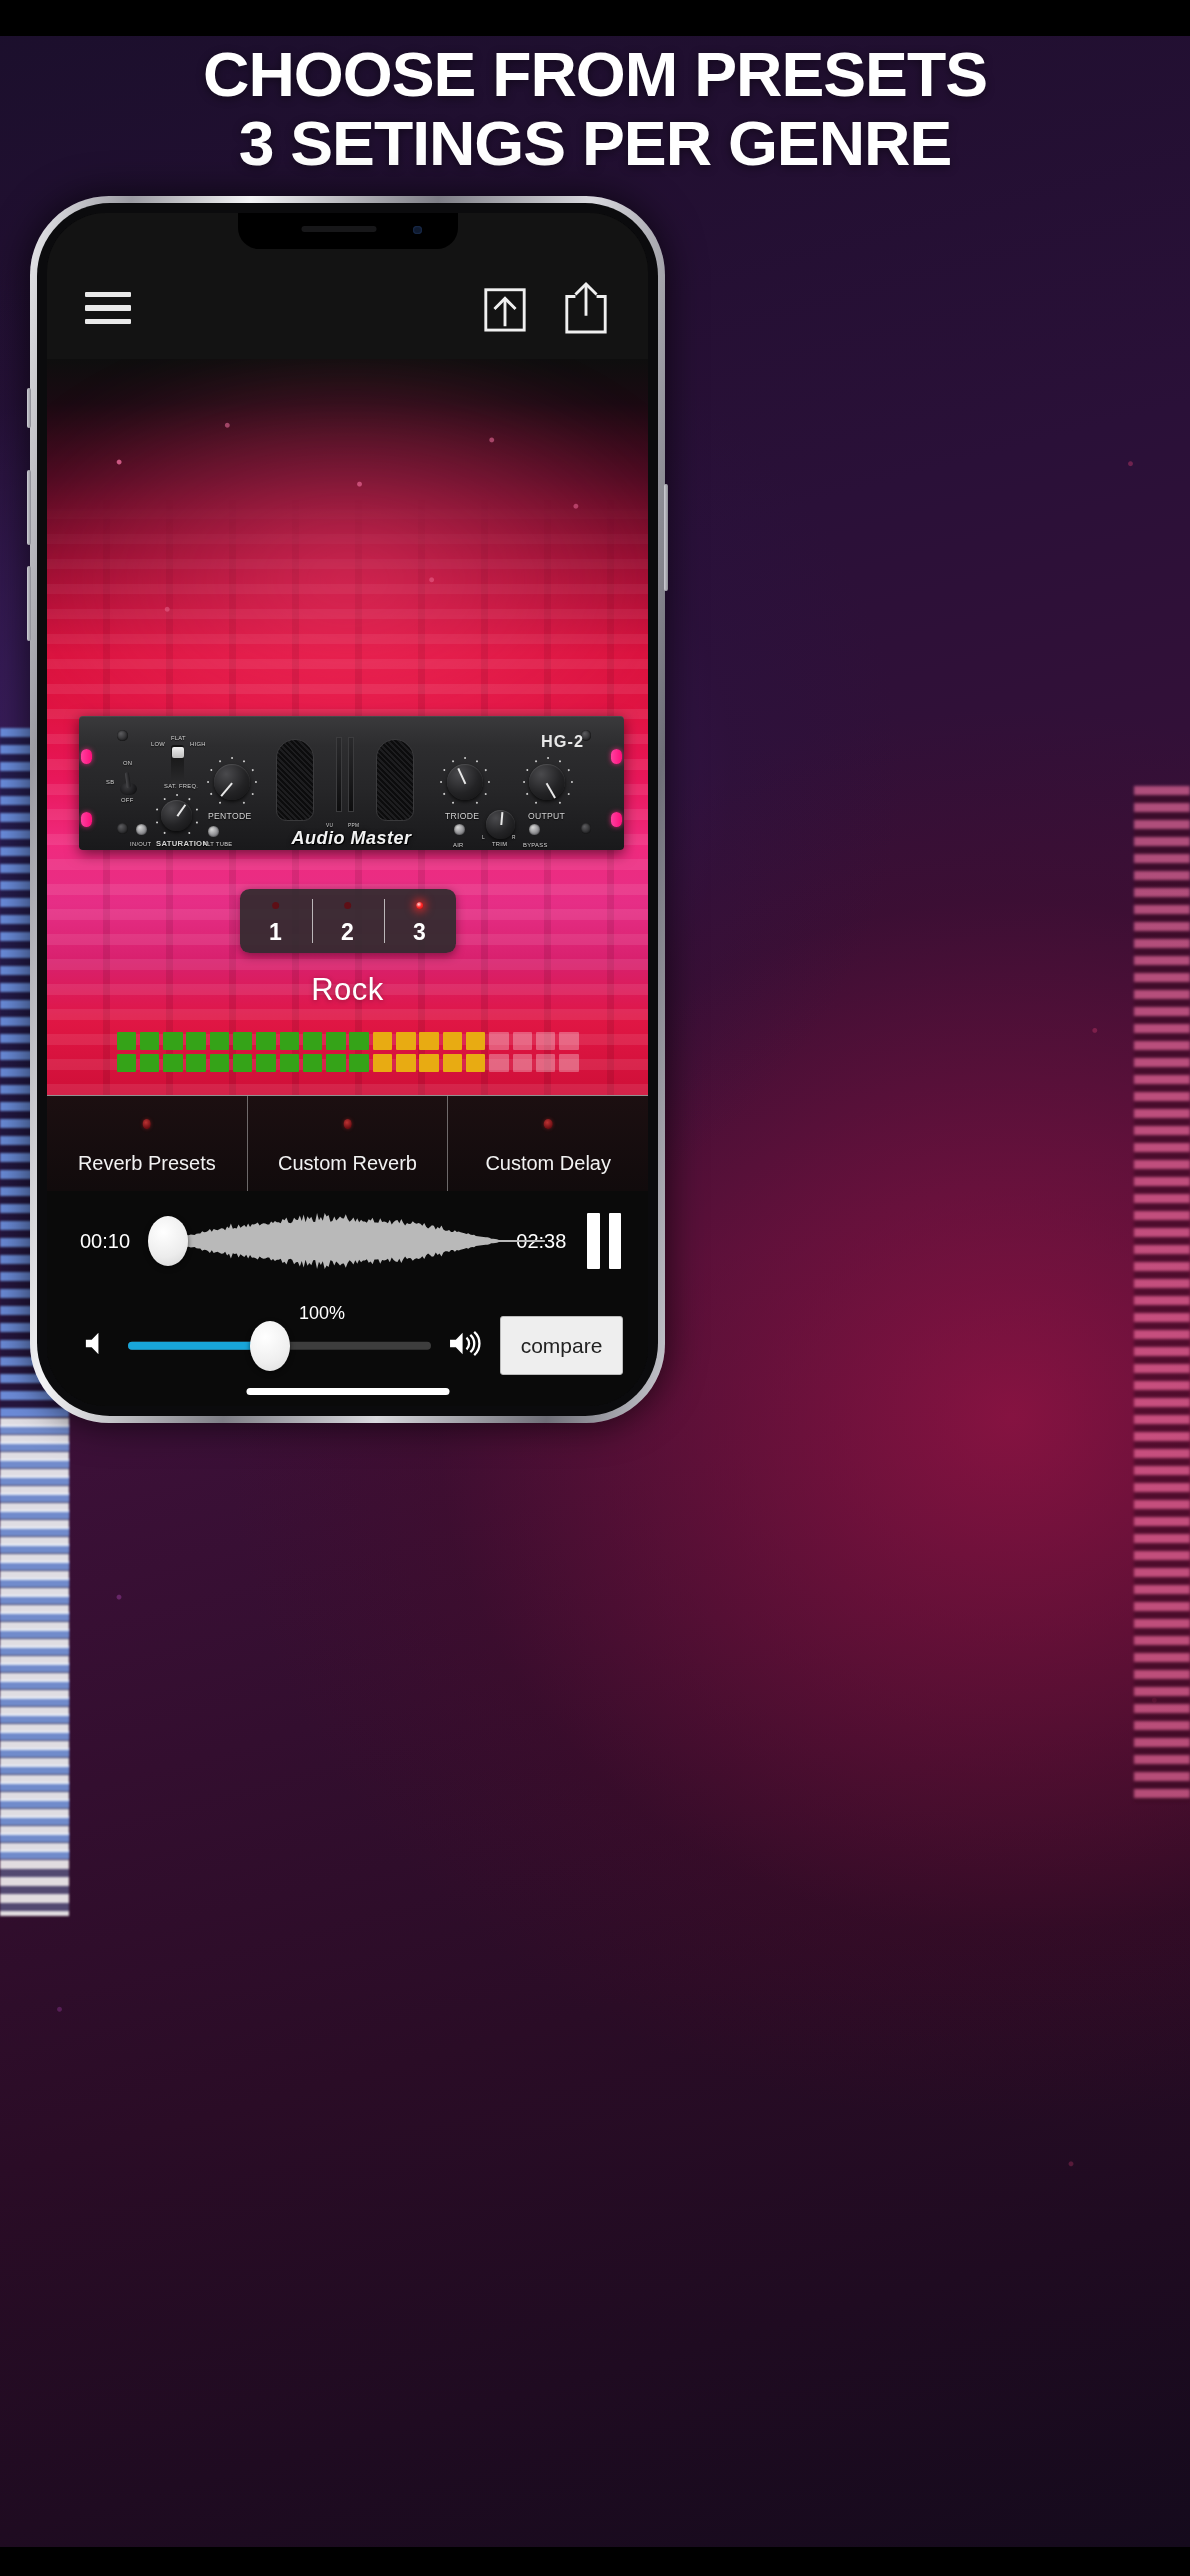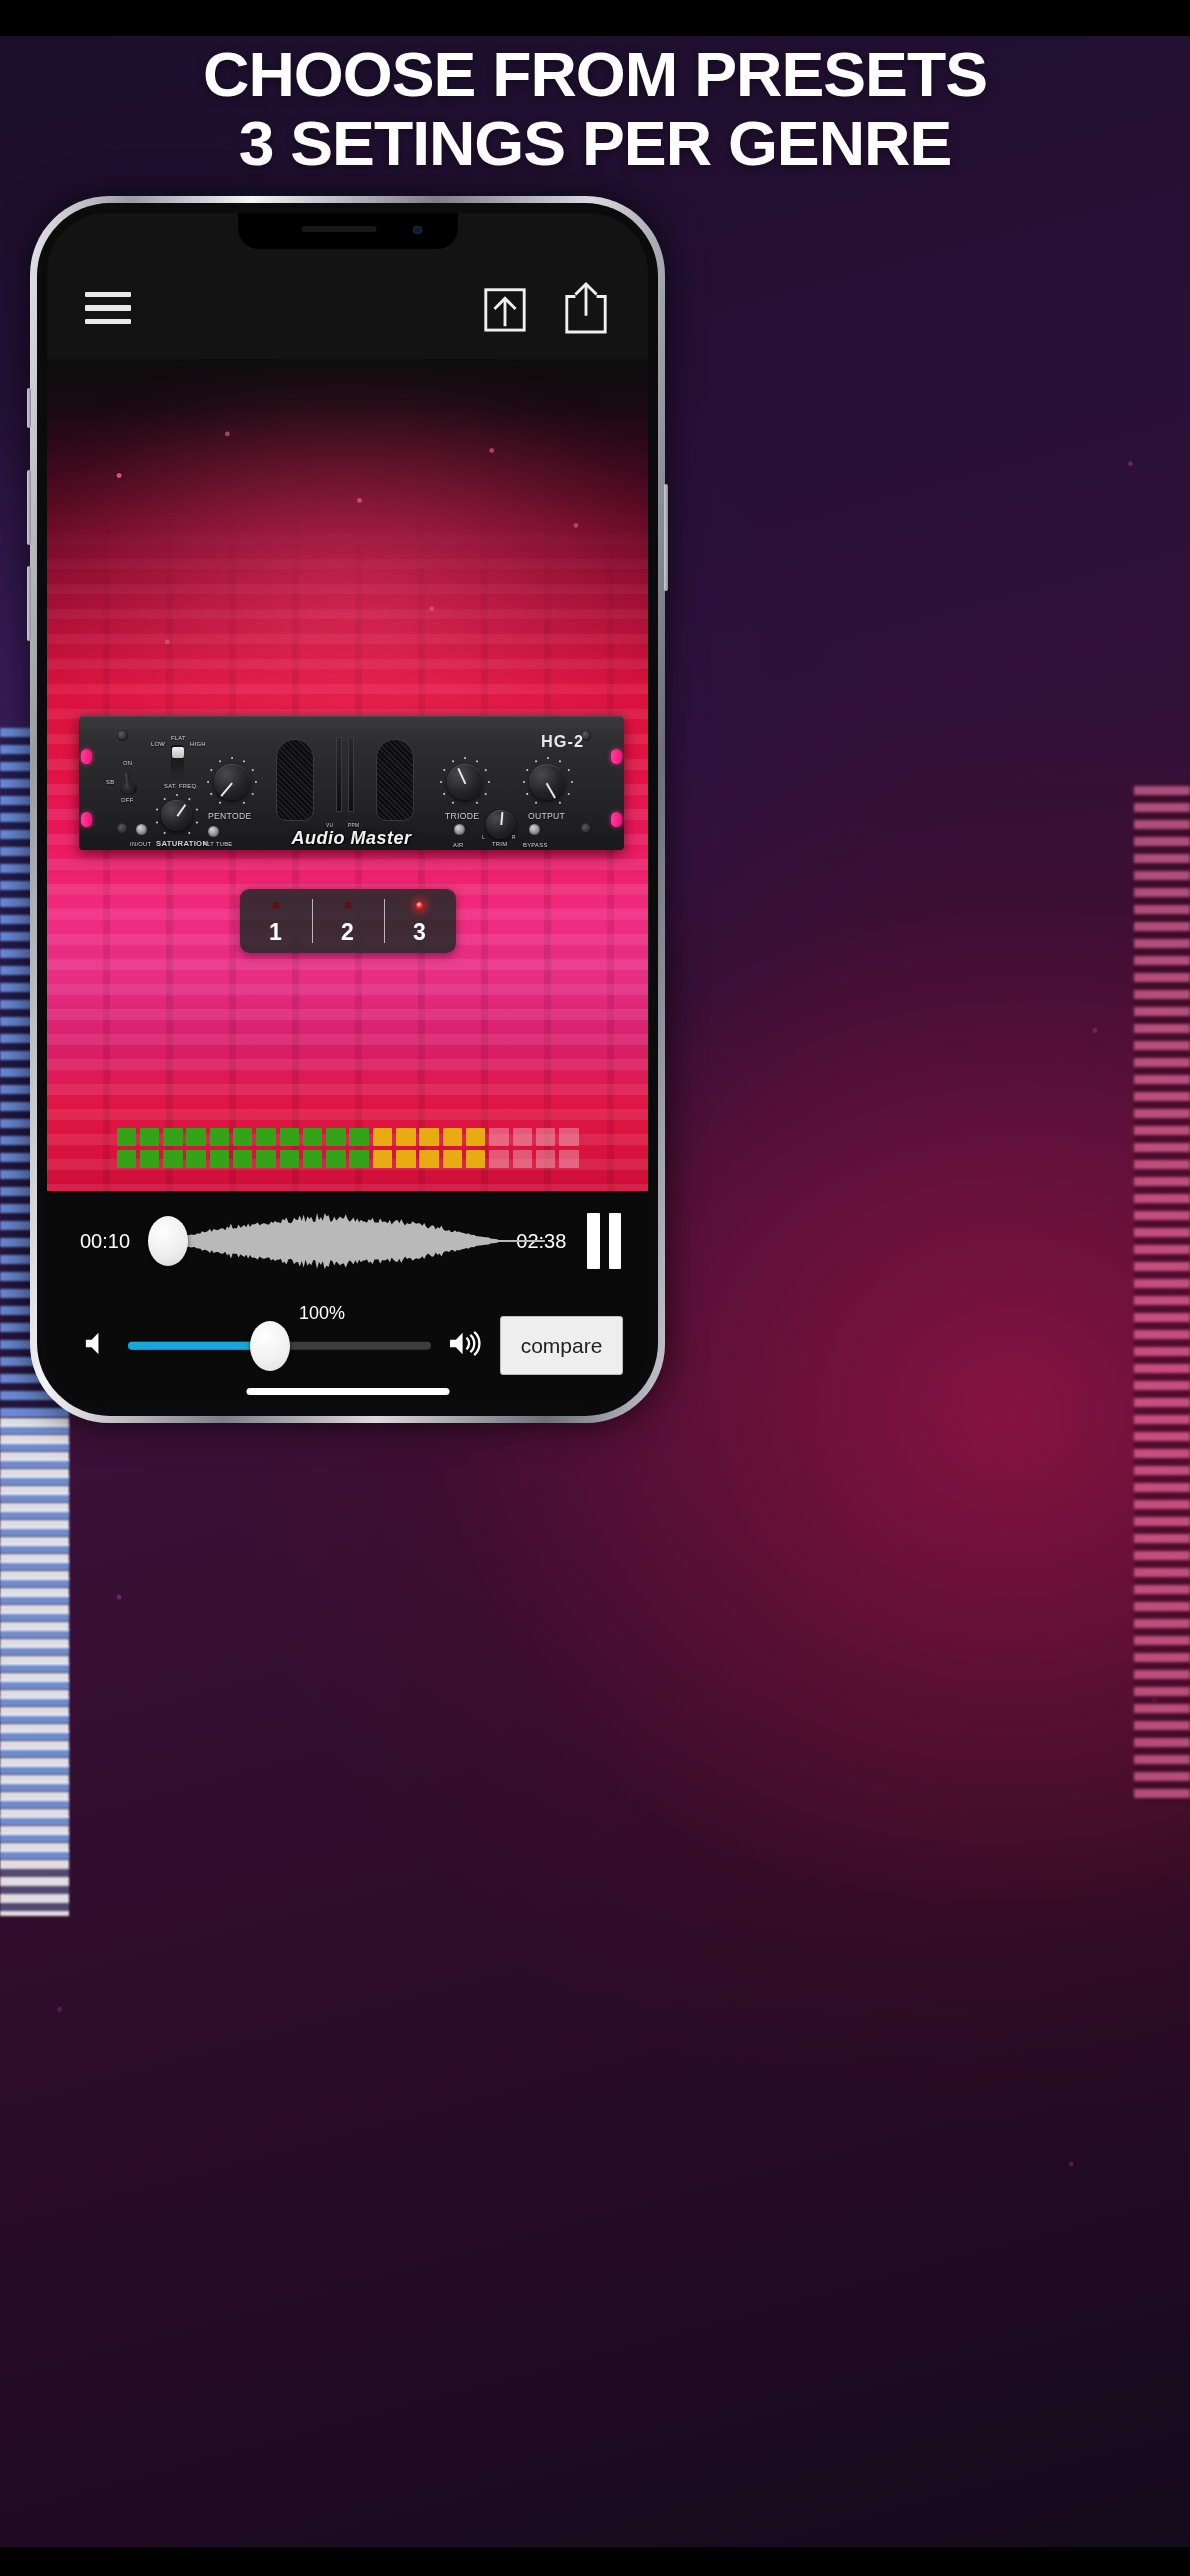--- a/index.html
+++ b/index.html
@@ -644,20 +644,21 @@
             <div class="preset">
               <span class="led"></span>
               <span class="num">2</span>
             </div>
             <div class="preset active">
               <span class="led"></span>
               <span class="num">3</span>
             </div>
           </div>
 
+          <div class="genre">Rock</div>
 
           <div class="meter">
             <div class="meter-row">
                 <span class="m-green"></span>
                 <span class="m-green"></span>
                 <span class="m-green"></span>
                 <span class="m-green"></span>
                 <span class="m-green"></span>
                 <span class="m-green"></span>
                 <span class="m-green"></span>
@@ -693,20 +694,34 @@
                 <span class="m-amber"></span>
                 <span class="m-amber"></span>
                 <span class="m-dim"></span>
                 <span class="m-dim"></span>
                 <span class="m-dim"></span>
                 <span class="m-dim"></span>
               </div>
           </div>
         </div>
 
+        <div class="tabs">
+          <div class="tab">
+            <span class="led"></span>
+            <span class="lbl">Reverb Presets</span>
+          </div>
+          <div class="tab">
+            <span class="led"></span>
+            <span class="lbl">Custom Reverb</span>
+          </div>
+          <div class="tab">
+            <span class="led"></span>
+            <span class="lbl">Custom Delay</span>
+          </div>
+        </div>
 
         <div class="transport">
           <div class="t-time">00:10</div>
           <div class="wavewrap">
             <svg class="wave" viewBox="0 0 400 70" preserveAspectRatio="none">
               <path id="wavepath" fill="#b9b9b9" d="M0,35 L0,34 L2,34 L4,34 L6,33.88071751592798 L8,33.16586206910982 L10,33.10314420881552 L12,32.649487897521766 L14,32.136612021109634 L16,32.09604195286427 L18,31.016338645186128 L20,31.31832244956457 L22,31.098481317582465 L24,29.79999273726992 L26,28.806181089517636 L28,29.04566490646974 L30,28.32383716668146 L32,28.377620034007542 L34,28.69683493686913 L36,27.307924616888137 L38,27.21203517446991 L40,27.16156013593958 L42,24.894570167001895 L44,25.876213369532152 L46,25.63229410466429 L48,24.47115147629804 L50,22.518754788870467 L52,25.429510563868163 L54,22.505238746315076 L56,23.35330988784421 L58,23.851552998866296 L60,22.834242605065846 L62,21.769990575713436 L64,22.05469089885478 L66,23.8198422546166 L68,19.783745520242967 L70,21.782310308536346 L72,16.83403779973633 L74,22.259604967352708 L76,21.358655419924652 L78,22.06687083631749 L80,17.645376716735736 L82,21.1951633513057 L84,19.573098803816325 L86,18.28426810270904 L88,20.697447951436722 L90,16.78543358912139 L92,20.3956075179505 L94,17.436839806780405 L96,17.701930265192097 L98,16.96374931048261 L100,15.773208612418344 L102,18.835627373729654 L104,17.205760838274816 L106,16.38301981296742 L108,16.720144134470186 L110,17.71901051342387 L112,17.644190431686873 L114,14.604051210985702 L116,16.21173855312717 L118,14.062968184611073 L120,15.426847296529886 L122,15.40676630749222 L124,16.565744024269495 L126,12.12205026928568 L128,13.290054877199253 L130,10.378500409486662 L132,15.664166421658727 L134,16.45901116853141 L136,15.29472161624333 L138,10.7999635282474 L140,12.800385287855288 L142,13.160283205082031 L144,8.365438610019673 L146,13.996439816161928 L148,7.2357962804536555 L150,15.46141893022154 L152,9.12910332655925 L154,11.938714525585876 L156,9.730962634598725 L158,14.843205433543517 L160,15.038692866732198 L162,5.649178462622032 L164,13.448891393521322 L166,9.990739447131048 L168,13.833657940318844 L170,5.6329090158127855 L172,9.41672082365033 L174,7.812609368306198 L176,14.778648843832489 L178,14.03281646850871 L180,9.382414249448573 L182,13.638705555820746 L184,11.826783098777426 L186,9.462240591355688 L188,11.129210572614799 L190,11.615344800128252 L192,7.045220173156867 L194,11.956832095001623 L196,14.839015264183008 L198,13.183705402622927 L200,10.498894922581556 L202,14.949481502569387 L204,11.101352504992239 L206,15.453146895905874 L208,12.904358125338888 L210,14.49694141564608 L212,14.532946892831635 L214,15.83470648437709 L216,12.2207562017288 L218,13.519424460953314 L220,10.774766419574789 L222,15.778573321162789 L224,15.777242819639259 L226,15.821293278357462 L228,11.24401962192956 L230,15.238669461504212 L232,14.7470836146042 L234,15.077668188597261 L236,16.351023420543196 L238,12.731701021231046 L240,17.795307246788006 L242,15.024813011851304 L244,13.504468202697488 L246,13.071077949273377 L248,16.5264112655509 L250,12.096273361796065 L252,16.018940875923608 L254,18.758411484815095 L256,16.193128929590774 L258,17.146974664102533 L260,16.976081635675676 L262,14.262451576016929 L264,16.153422277589865 L266,16.963338283373133 L268,16.25889720130788 L270,16.925140471685772 L272,19.16209298231523 L274,16.173578171274656 L276,20.045881370178872 L278,21.97377743423697 L280,20.389347111042717 L282,18.62329280371937 L284,19.147934016608033 L286,23.01472646031364 L288,20.422332376899114 L290,21.873534781514998 L292,18.891152625425242 L294,22.902598654631 L296,24.28504828678744 L298,24.25142948648231 L300,23.535924172052646 L302,25.597805496517942 L304,25.519958533073392 L306,23.778072389445235 L308,25.72468874507624 L310,25.179409578735797 L312,25.932052199505385 L314,26.406890732615594 L316,26.85945471548568 L318,27.771263087982792 L320,26.85168025411864 L322,28.238130644745425 L324,28.836966250404274 L326,28.599449522737977 L328,29.874352750537437 L330,29.97338139755162 L332,30.296307095583966 L334,30.63864945442874 L336,30.747328726889272 L338,30.965517083499712 L340,31.16734866147906 L342,31.692614879311723 L344,32.65919641892902 L346,32.64556548089461 L348,33.01206742148525 L350,33.283001684898224 L352,34 L354,34 L356,34 L358,34 L360,34 L362,34 L364,34 L366,34 L368,34 L370,34 L372,34 L374,34 L376,34 L378,34 L380,34 L382,34 L384,34 L386,34 L388,34 L390,34 L392,34 L394,34 L396,34 L398,34 L400,34 L400,36 L398,36 L396,36 L394,36 L392,36 L390,36 L388,36 L386,36 L384,36 L382,36 L380,36 L378,36 L376,36 L374,36 L372,36 L370,36 L368,36 L366,36 L364,36 L362,36 L360,36 L358,36 L356,36 L354,36 L352,36 L350,36.716998315101776 L348,36.98793257851475 L346,37.35443451910539 L344,37.34080358107098 L342,38.30738512068828 L340,38.83265133852094 L338,39.03448291650029 L336,39.25267127311073 L334,39.361350545571256 L332,39.70369290441604 L330,40.02661860244838 L328,40.12564724946256 L326,41.40055047726202 L324,41.163033749595726 L322,41.761869355254575 L320,43.14831974588136 L318,42.22873691201721 L316,43.14054528451432 L314,43.593109267384406 L312,44.067947800494615 L310,44.8205904212642 L308,44.275311254923764 L306,46.221927610554765 L304,44.48004146692661 L302,44.40219450348206 L300,46.464075827947354 L298,45.74857051351769 L296,45.71495171321256 L294,47.097401345369 L292,51.10884737457476 L290,48.126465218485 L288,49.577667623100886 L286,46.98527353968636 L284,50.85206598339197 L282,51.376707196280634 L280,49.61065288895728 L278,48.026222565763035 L276,49.954118629821124 L274,53.826421828725344 L272,50.83790701768477 L270,53.07485952831423 L268,53.74110279869212 L266,53.03666171662687 L264,53.84657772241013 L262,55.73754842398307 L260,53.023918364324324 L258,52.85302533589747 L256,53.80687107040923 L254,51.2415885151849 L252,53.981059124076396 L250,57.903726638203935 L248,53.473588734449095 L246,56.92892205072663 L244,56.49553179730251 L242,54.97518698814869 L240,52.204692753211994 L238,57.268298978768954 L236,53.6489765794568 L234,54.92233181140274 L232,55.2529163853958 L230,54.761330538495784 L228,58.75598037807044 L226,54.17870672164254 L224,54.222757180360745 L222,54.22142667883721 L220,59.22523358042521 L218,56.48057553904668 L216,57.779243798271196 L214,54.165293515622906 L212,55.46705310716837 L210,55.50305858435392 L208,57.09564187466111 L206,54.546853104094126 L204,58.898647495007765 L202,55.050518497430616 L200,59.501105077418444 L198,56.81629459737707 L196,55.160984735816996 L194,58.04316790499838 L192,62.95477982684314 L190,58.384655199871744 L188,58.870789427385205 L186,60.53775940864431 L184,58.173216901222574 L182,56.36129444417925 L180,60.61758575055143 L178,55.96718353149129 L176,55.221351156167515 L174,62.1873906316938 L172,60.58327917634967 L170,64.36709098418721 L168,56.166342059681156 L166,60.00926055286895 L164,56.55110860647868 L162,64.35082153737797 L160,54.9613071332678 L158,55.15679456645648 L156,60.269037365401275 L154,58.06128547441412 L152,60.870896673440754 L150,54.53858106977846 L148,62.764203719546344 L146,56.003560183838076 L144,61.63456138998033 L142,56.83971679491797 L140,57.19961471214471 L138,59.2000364717526 L136,54.70527838375667 L134,53.54098883146859 L132,54.33583357834127 L130,59.62149959051334 L128,56.70994512280075 L126,57.87794973071432 L124,53.43425597573051 L122,54.59323369250778 L120,54.573152703470114 L118,55.93703181538893 L116,53.78826144687283 L114,55.3959487890143 L112,52.35580956831313 L110,52.28098948657613 L108,53.27985586552981 L106,53.61698018703258 L104,52.79423916172519 L102,51.16437262627035 L100,54.226791387581656 L98,53.03625068951739 L96,52.2980697348079 L94,52.563160193219595 L92,49.604392482049505 L90,53.21456641087861 L88,49.30255204856328 L86,51.715731897290965 L84,50.42690119618368 L82,48.804836648694305 L80,52.35462328326426 L78,47.93312916368251 L76,48.64134458007535 L74,47.74039503264729 L72,53.16596220026367 L70,48.217689691463654 L68,50.21625447975703 L66,46.1801577453834 L64,47.94530910114522 L62,48.230009424286564 L60,47.165757394934154 L58,46.148447001133704 L56,46.646690112155795 L54,47.49476125368493 L52,44.57048943613184 L50,47.48124521112953 L48,45.52884852370196 L46,44.36770589533571 L44,44.12378663046785 L42,45.105429832998105 L40,42.83843986406042 L38,42.78796482553009 L36,42.69207538311186 L34,41.30316506313087 L32,41.62237996599246 L30,41.67616283331854 L28,40.95433509353026 L26,41.19381891048236 L24,40.200007262730075 L22,38.90151868241753 L20,38.68167755043543 L18,38.983661354813876 L16,37.90395804713573 L14,37.863387978890366 L12,37.350512102478234 L10,36.89685579118448 L8,36.83413793089018 L6,36.11928248407202 L4,36 L2,36 L0,36 Z"></path>
             </svg>
             <div class="scrub-knob"></div>
           </div>
           <div class="t-time right">02:38</div>

